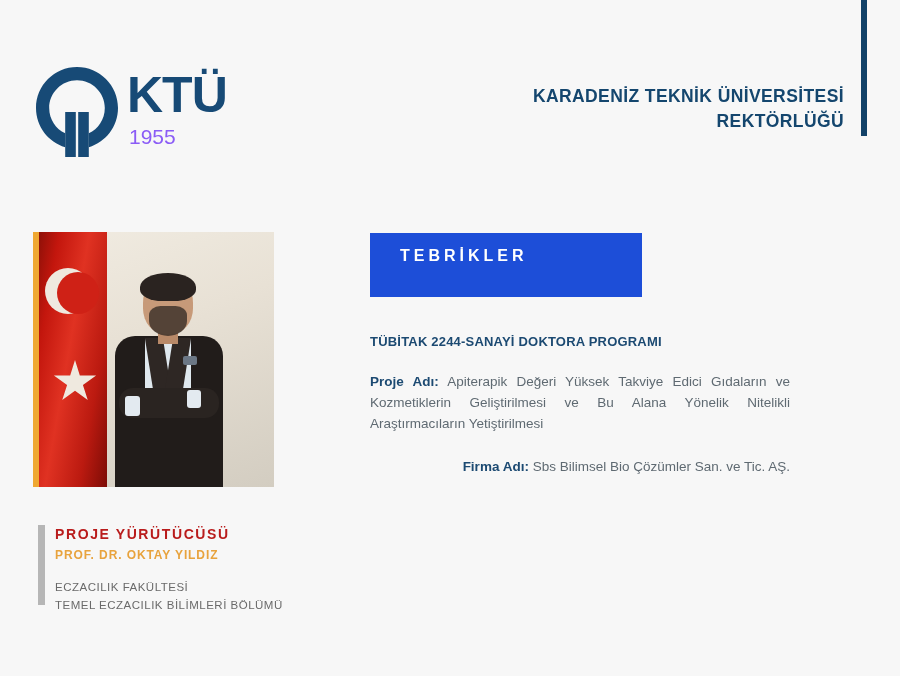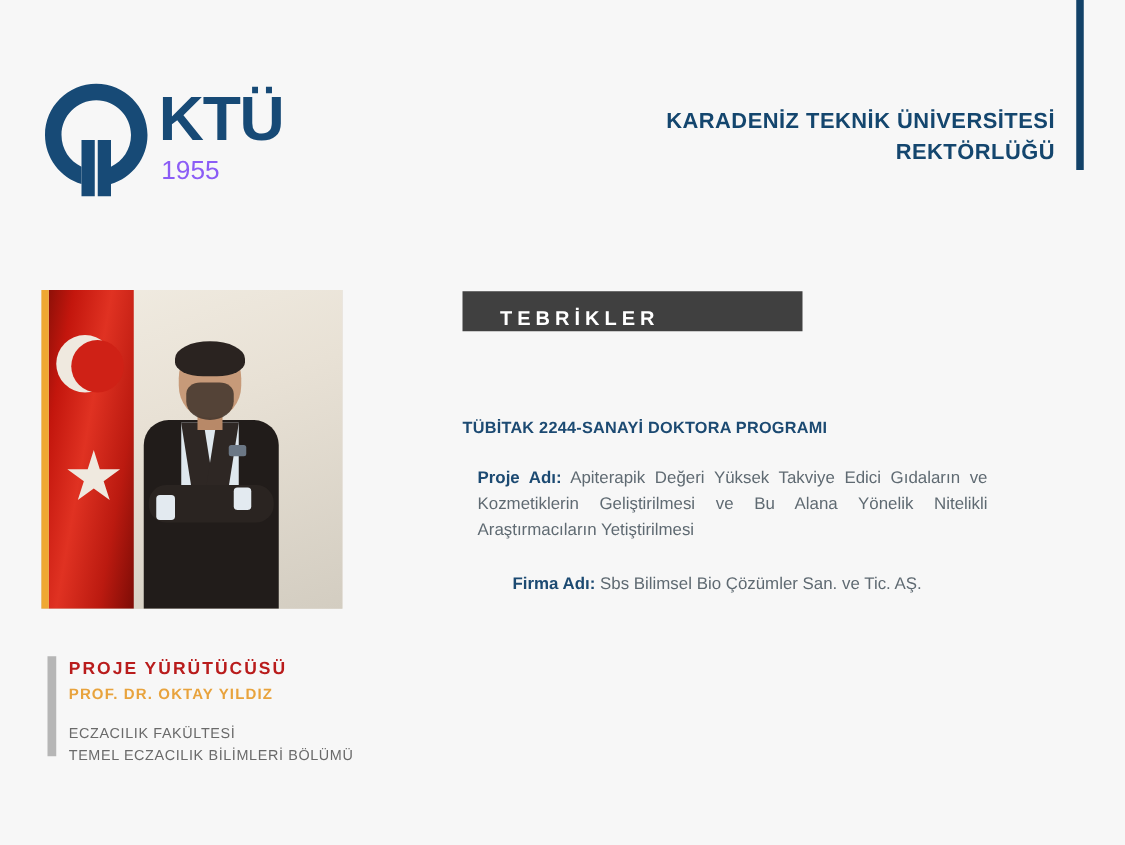--- a/index.html
+++ b/index.html
@@ -312,22 +312,22 @@
     line-height: 18px;
     margin: 0;
   }
 
   
   .tebrikler-banner {
     position: absolute;
     left: 370px;
     top: 233px;
     width: 272px;
-    height: 32px;
-    background: #404040;
+    height: 64px;
+    background: #1d4ed8;
   }
   .tebrikler-text {
     position: absolute;
     left: 30px;
     top: 14px;
     font-size: 16px;
     font-weight: bold;
     color: #ffffff;
     letter-spacing: 4px;
   }
@@ -342,28 +342,28 @@
     font-size: 13px;
     font-weight: bold;
     color: #1c4a72;
     letter-spacing: 0.2px;
     margin: 0 0 22px 0;
   }
   .para {
     font-size: 13.5px;
     color: #5f6a72;
     line-height: 21px;
-    margin: 0 0 22px 12px;
+    margin: 0 0 22px 0;
     text-align: justify;
   }
   .para b {
     color: #1c4a72;
     font-weight: bold;
   }
-  .para.nojust { text-align: left; padding-left: 28px; }
+  .para.nojust { text-align: right; padding-left: 28px; }
   .team {
     font-size: 13.5px;
     color: #6b737a;
     line-height: 21px;
     margin: 8px 0 0 0;
   }
   .team div { white-space: nowrap; }
 </style>
 </head>
 <body>

